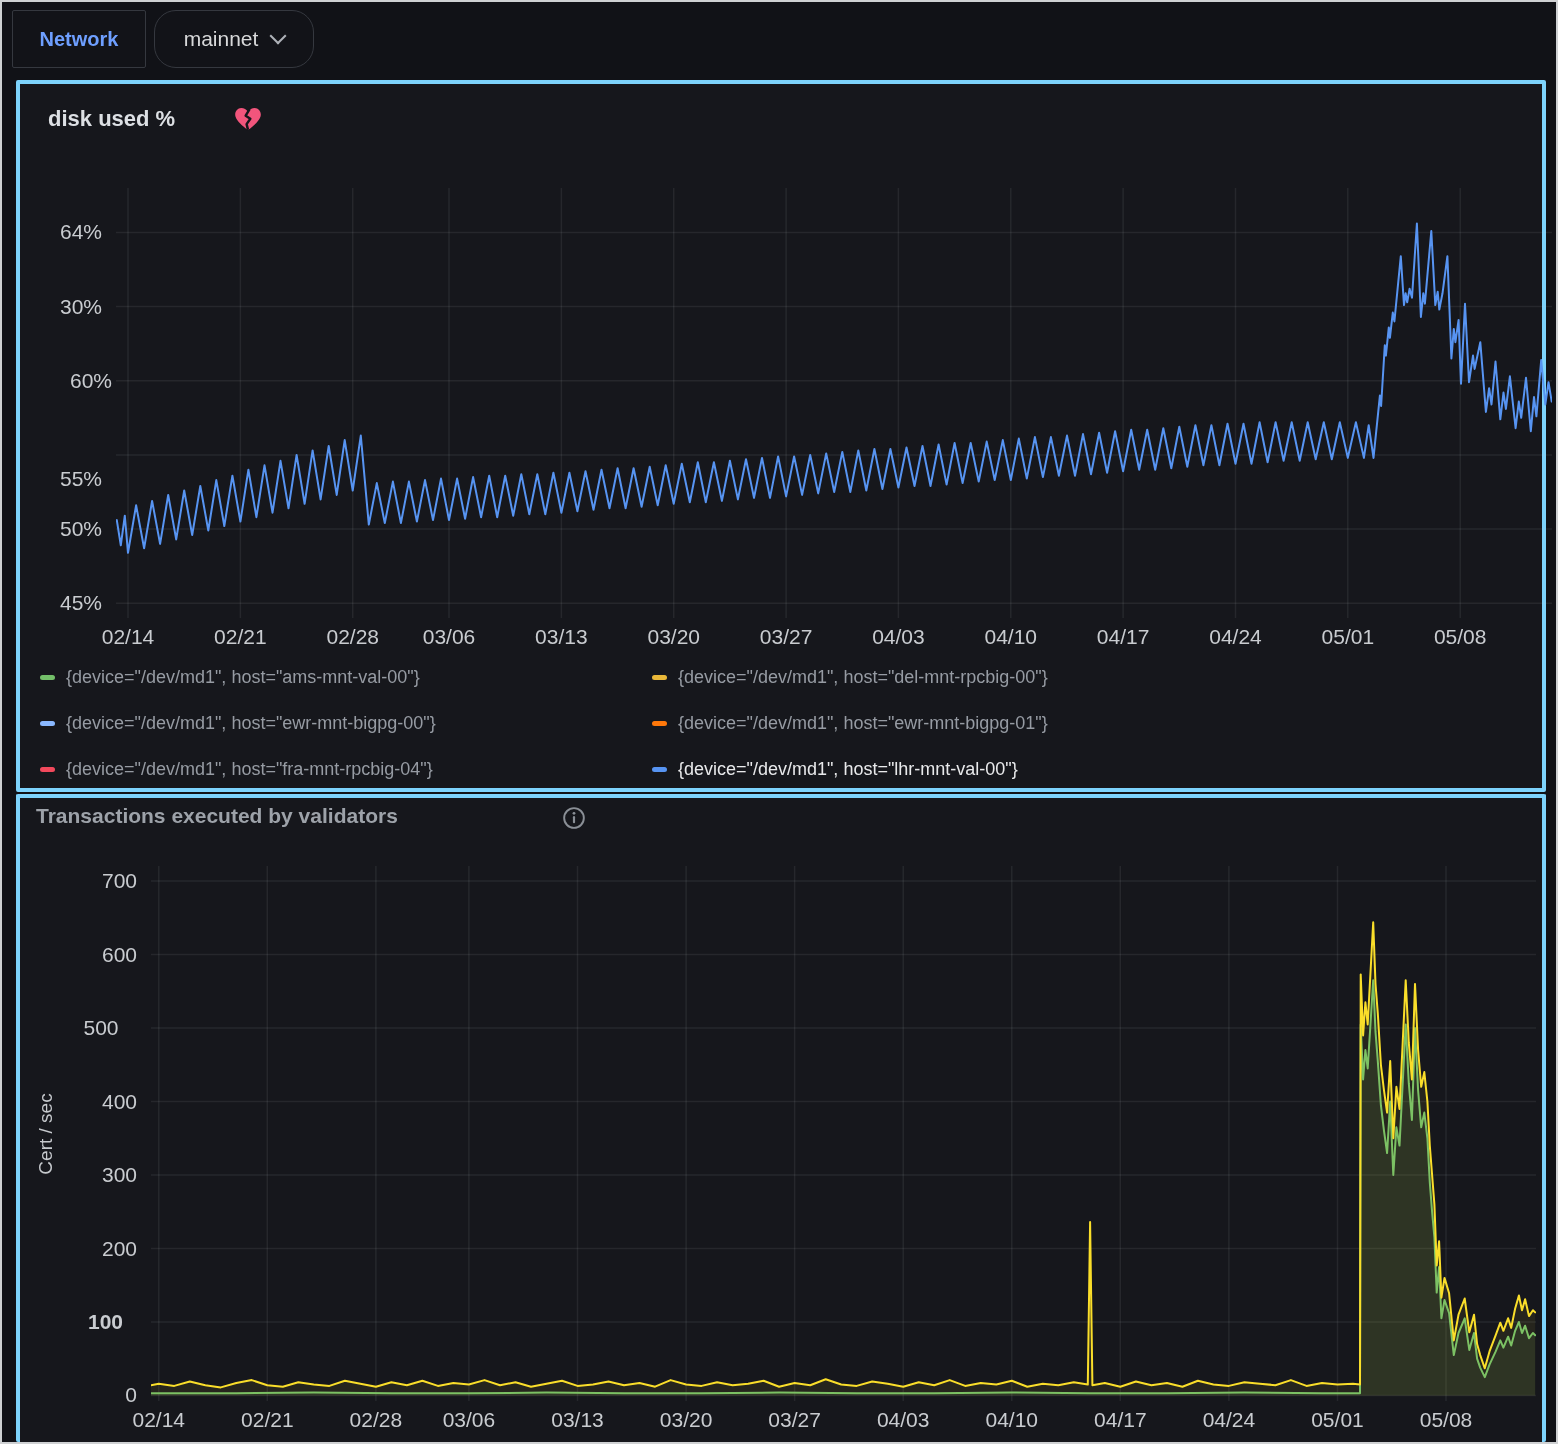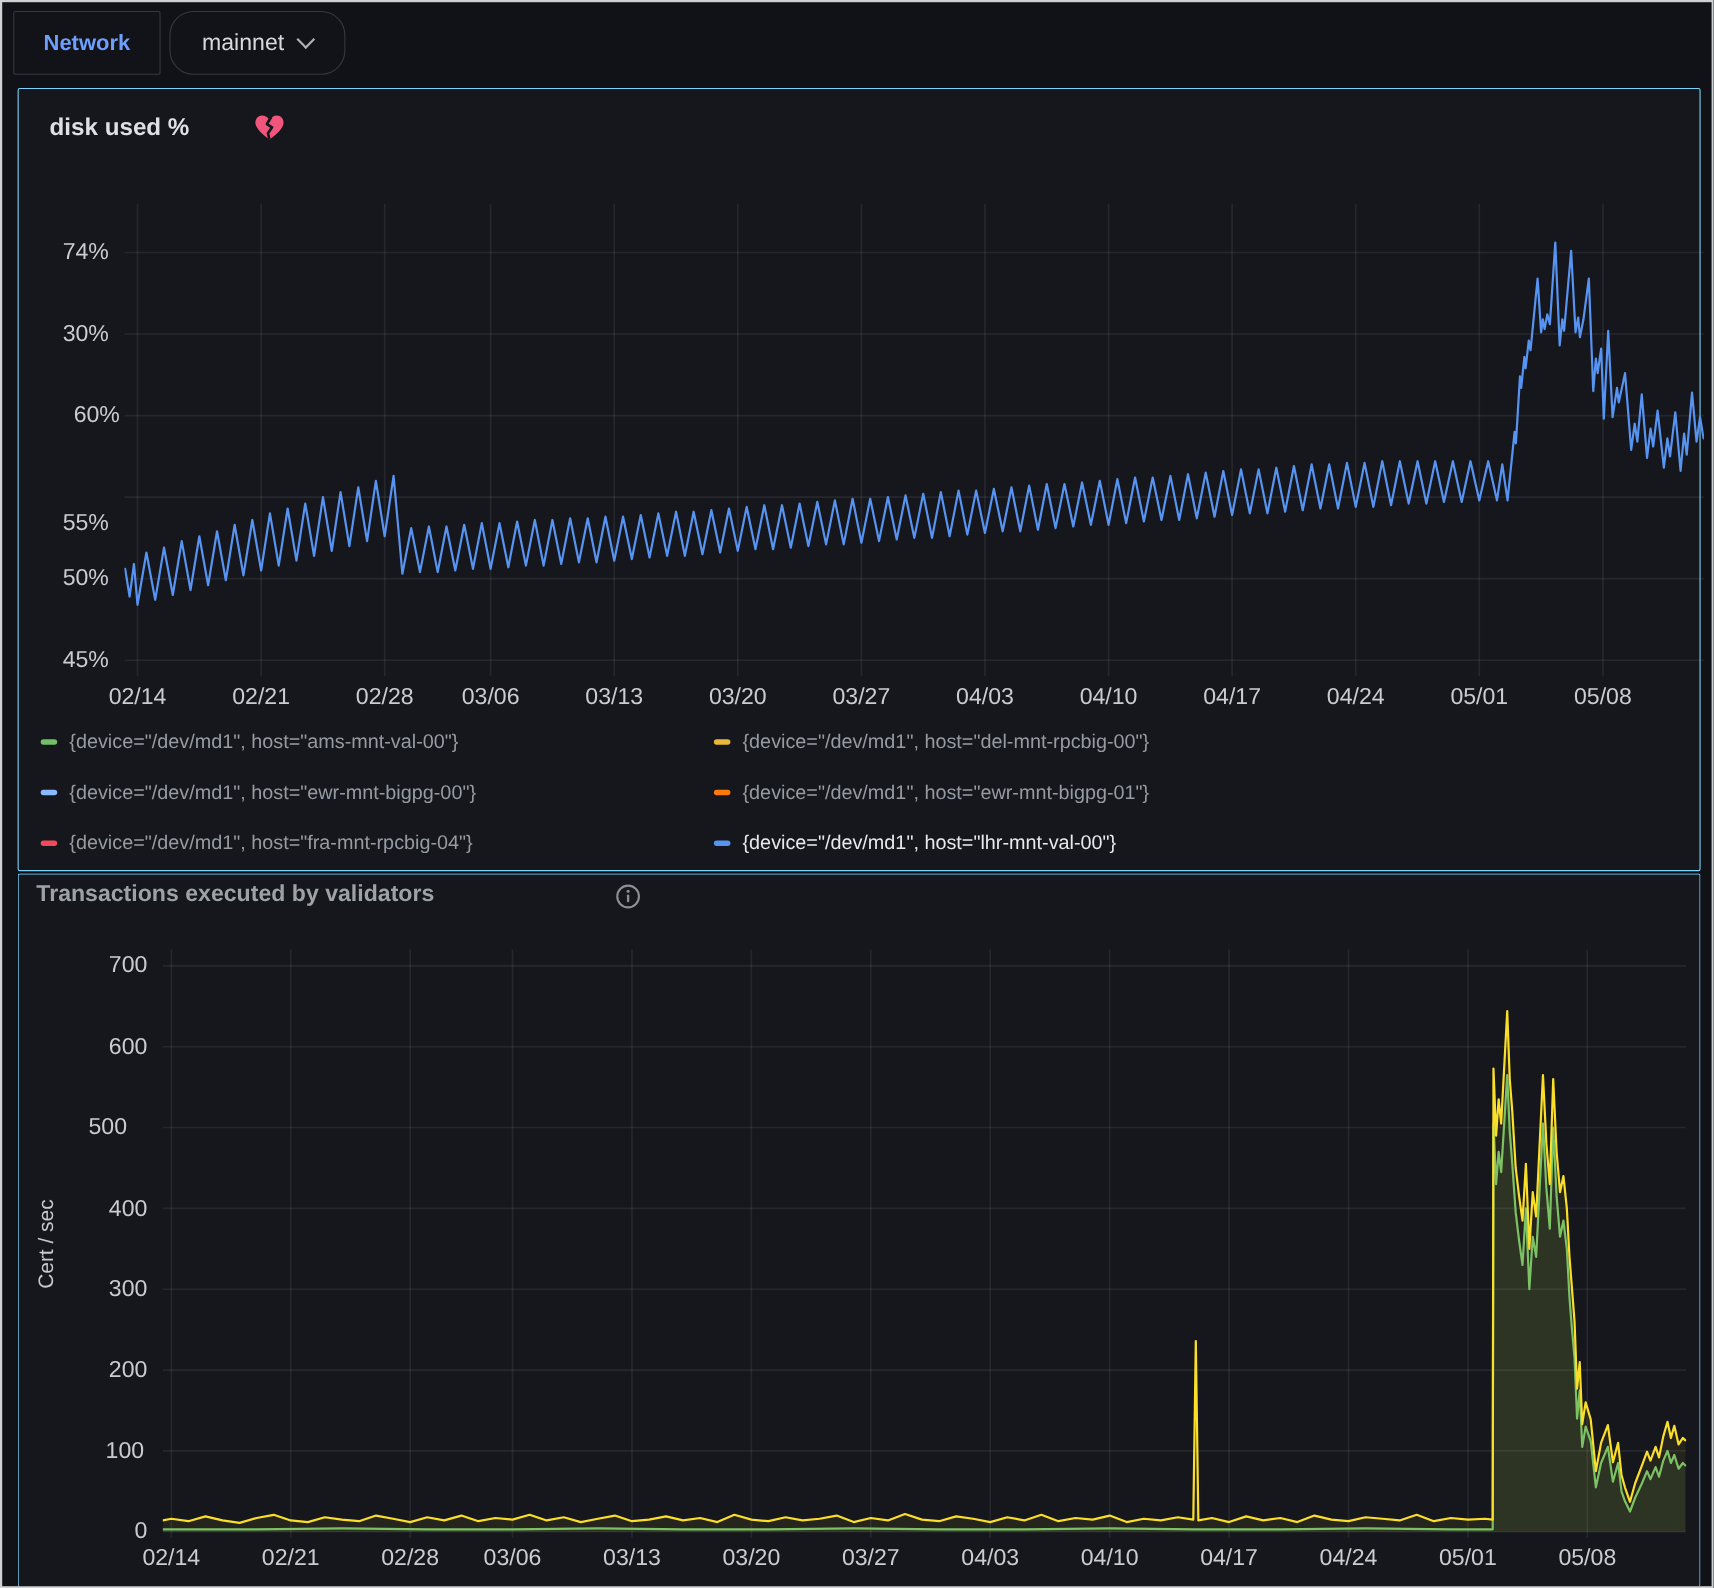--- a/index.html
+++ b/index.html
@@ -8,21 +8,21 @@
        font-family:"Liberation Sans","DejaVu Sans",sans-serif;}
   .varbox{position:absolute;top:8px;height:58px;border:1px solid #35383f;border-radius:2px;
           background:#121318;display:flex;align-items:center;justify-content:center;box-sizing:border-box;}
   #network-box{left:10px;width:134px;}
   #network-box span{color:#6e9fff;font-size:20px;font-weight:600;}
   #mainnet-box{left:152px;width:160px;cursor:pointer;border-radius:22px;}
   #mainnet-box .val{color:#d8d9da;font-size:21px;font-weight:500;}
   .chev{width:10px;height:10px;border-right:2px solid #aeb2b8;border-bottom:2px solid #aeb2b8;
         transform:rotate(45deg);margin-left:14px;margin-top:-6px;}
   .panel{position:absolute;left:14px;width:1530px;background:#16171c;
-         border:1px solid #7dd3fc;border-radius:2px;box-sizing:border-box;}
+         border:4px solid #7dd3fc;border-radius:2px;box-sizing:border-box;}
   #panel-disk{top:78px;height:712px;}
   #panel-tx{top:792px;height:648px;border-bottom:none;}
   .p-title{position:absolute;left:28px;top:22px;font-size:22px;font-weight:600;color:#dde0e4;}
   #panel-tx .p-title{left:16px;top:6px;color:#9da2a9;font-size:21px;}
   .icon{position:absolute;}
   #heart-icon{left:214px;top:22px;}
   #info-icon{left:542px;top:8px;}
   .plot{position:absolute;}
   .tick{position:absolute;color:#c9ccd0;font-size:21px;line-height:24px;}
   .ylab{text-align:right;}
@@ -108,21 +108,21 @@
         <div class="legend-item hl">
           <span class="marker" style="background: rgb(87, 148, 242);"></span>
           <span class="ltext">{device="/dev/md1", host="lhr-mnt-val-00"}</span>
         </div>
       </div>
   <span class="tick ylab" style="left: 10px; width: 72px; top: 507.172px;">45%</span>
       <span class="tick ylab" style="left: 10px; width: 72px; top: 433.034px;">50%</span>
       <span class="tick ylab" style="left: 10px; width: 72px; top: 358.897px; margin-top: 24px;">55%</span>
       <span class="tick ylab" style="left: 20px; width: 72px; top: 284.759px;">60%</span>
       <span class="tick ylab" style="left: 10px; width: 72px; top: 210.621px;">30%</span>
-      <span class="tick ylab" style="left: 10px; width: 72px; top: 136.483px;">74%</span>
+      <span class="tick ylab" style="left: 10px; width: 72px; top: 136.483px;">64%</span>
       <span class="tick xlab" style="left: 63.0376px; width: 90px; top: 541px;">02/14</span>
       <span class="tick xlab" style="left: 175.388px; width: 90px; top: 541px;">02/21</span>
       <span class="tick xlab" style="left: 287.739px; width: 90px; top: 541px;">02/28</span>
       <span class="tick xlab" style="left: 384.039px; width: 90px; top: 541px;">03/06</span>
       <span class="tick xlab" style="left: 496.39px; width: 90px; top: 541px;">03/13</span>
       <span class="tick xlab" style="left: 608.74px; width: 90px; top: 541px;">03/20</span>
       <span class="tick xlab" style="left: 721.091px; width: 90px; top: 541px;">03/27</span>
       <span class="tick xlab" style="left: 833.441px; width: 90px; top: 541px;">04/03</span>
       <span class="tick xlab" style="left: 945.792px; width: 90px; top: 541px;">04/10</span>
       <span class="tick xlab" style="left: 1058.14px; width: 90px; top: 541px;">04/17</span>
@@ -164,21 +164,21 @@
           <line y1="0" y2="535" x1="1077.9" x2="1077.9" stroke="rgba(204,206,212,0.09)" stroke-width="1.5"></line>
           <line y1="0" y2="535" x1="1186.5" x2="1186.5" stroke="rgba(204,206,212,0.09)" stroke-width="1.5"></line>
           <line y1="0" y2="535" x1="1295.0" x2="1295.0" stroke="rgba(204,206,212,0.09)" stroke-width="1.5"></line>
           <path d="M0.0,529.5 L0.0,527.3 L85.3,527.3 L162.8,526.5 L240.4,527.3 L317.9,527.3 L395.5,526.5 L473.0,527.3 L550.6,527.3 L628.1,526.5 L705.7,527.3 L783.2,527.3 L860.8,526.5 L938.3,527.3 L1015.9,527.3 L1093.4,526.5 L1171.0,527.3 L1209.0,527.3 L1209.7,158.4 L1212.1,213.5 L1214.4,184.1 L1216.7,202.5 L1222.2,114.3 L1224.5,165.7 L1226.8,195.1 L1229.9,239.2 L1233.0,264.9 L1236.1,287.0 L1239.2,235.5 L1242.3,309.0 L1245.4,261.3 L1248.5,279.6 L1254.7,158.4 L1257.8,217.2 L1260.9,253.9 L1264.0,162.0 L1267.1,224.5 L1270.2,261.3 L1273.3,246.6 L1276.4,272.3 L1278.8,316.4 L1281.1,345.8 L1283.4,371.5 L1285.7,426.6 L1288.1,400.9 L1290.4,452.3 L1293.5,434.0 L1298.1,447.2 L1302.8,489.1 L1307.5,467.0 L1313.7,452.3 L1318.3,483.9 L1323.0,467.0 L1326.1,492.7 L1329.2,501.6 L1333.8,511.1 L1338.5,498.6 L1344.7,485.4 L1349.3,474.4 L1352.4,481.7 L1357.1,470.7 L1360.2,479.5 L1364.1,464.8 L1367.9,456.0 L1371.0,467.0 L1374.1,459.7 L1378.0,472.2 L1381.9,467.0 L1384.2,469.2 L1384.2,529.5 Z" fill="rgba(115,191,105,0.10)" stroke="none"></path>
           <polyline points="0.0,527.3 85.3,527.3 162.8,526.5 240.4,527.3 317.9,527.3 395.5,526.5 473.0,527.3 550.6,527.3 628.1,526.5 705.7,527.3 783.2,527.3 860.8,526.5 938.3,527.3 1015.9,527.3 1093.4,526.5 1171.0,527.3 1209.0,527.3 1209.7,158.4 1212.1,213.5 1214.4,184.1 1216.7,202.5 1222.2,114.3 1224.5,165.7 1226.8,195.1 1229.9,239.2 1233.0,264.9 1236.1,287.0 1239.2,235.5 1242.3,309.0 1245.4,261.3 1248.5,279.6 1254.7,158.4 1257.8,217.2 1260.9,253.9 1264.0,162.0 1267.1,224.5 1270.2,261.3 1273.3,246.6 1276.4,272.3 1278.8,316.4 1281.1,345.8 1283.4,371.5 1285.7,426.6 1288.1,400.9 1290.4,452.3 1293.5,434.0 1298.1,447.2 1302.8,489.1 1307.5,467.0 1313.7,452.3 1318.3,483.9 1323.0,467.0 1326.1,492.7 1329.2,501.6 1333.8,511.1 1338.5,498.6 1344.7,485.4 1349.3,474.4 1352.4,481.7 1357.1,470.7 1360.2,479.5 1364.1,464.8 1367.9,456.0 1371.0,467.0 1374.1,459.7 1378.0,472.2 1381.9,467.0 1384.2,469.2" fill="none" stroke="#73BF69" stroke-width="2" stroke-linejoin="round" stroke-linecap="round"></polyline>
           <path d="M0.0,529.5 L0.0,519.2 L7.8,517.7 L23.3,519.9 L38.8,515.5 L54.3,519.2 L69.8,521.4 L85.3,517.0 L100.8,514.1 L116.3,519.2 L131.8,520.7 L147.3,516.3 L162.8,518.5 L178.4,519.9 L193.9,514.8 L209.4,517.7 L224.9,520.7 L240.4,516.3 L255.9,519.2 L271.4,514.8 L286.9,519.9 L302.4,517.0 L317.9,518.5 L333.5,514.1 L349.0,519.2 L364.5,516.3 L380.0,520.7 L395.5,517.7 L411.0,514.8 L426.5,519.9 L442.0,518.5 L457.5,515.5 L473.0,519.2 L488.5,517.0 L504.1,520.7 L519.6,514.1 L535.1,518.5 L550.6,519.9 L566.1,516.3 L581.6,519.2 L597.1,517.7 L612.6,514.8 L628.1,520.7 L643.6,517.0 L659.2,519.2 L674.7,513.3 L690.2,518.5 L705.7,519.9 L721.2,515.5 L736.7,517.7 L752.2,520.7 L767.7,516.3 L783.2,519.2 L798.7,514.1 L814.2,519.9 L829.8,517.0 L845.3,518.5 L860.8,514.8 L876.3,520.7 L891.8,517.7 L907.3,519.2 L922.8,516.3 L936.8,518.5 L939.1,356.1 L941.4,519.2 L953.8,517.0 L969.3,520.7 L984.9,515.5 L1000.4,519.2 L1015.9,517.0 L1031.4,520.7 L1046.9,514.8 L1062.4,518.5 L1077.9,519.9 L1093.4,516.3 L1108.9,517.7 L1124.4,519.2 L1139.9,514.1 L1155.5,519.9 L1171.0,517.0 L1186.5,518.5 L1202.0,517.7 L1209.0,518.5 L1209.7,108.4 L1212.1,169.4 L1214.4,136.3 L1216.7,158.4 L1222.2,56.2 L1224.5,117.9 L1226.8,147.3 L1229.9,198.8 L1233.0,224.5 L1236.1,246.6 L1239.2,195.1 L1242.3,272.3 L1245.4,220.8 L1248.5,242.9 L1254.7,114.3 L1257.8,176.7 L1260.9,213.5 L1264.0,117.9 L1267.1,184.1 L1270.2,220.8 L1273.3,206.1 L1276.4,235.5 L1278.8,279.6 L1281.1,309.0 L1283.4,338.4 L1285.7,399.4 L1288.1,375.2 L1290.4,431.7 L1293.5,411.9 L1298.1,427.3 L1302.8,474.4 L1307.5,448.7 L1313.7,432.5 L1318.3,466.3 L1323.0,448.7 L1326.1,478.0 L1329.2,489.1 L1333.8,502.3 L1338.5,485.4 L1344.7,469.2 L1349.3,456.7 L1352.4,464.8 L1357.1,452.3 L1360.2,461.9 L1364.1,442.8 L1367.9,429.5 L1371.0,444.2 L1374.1,433.2 L1378.0,450.1 L1381.9,444.2 L1384.2,446.4 L1384.2,529.5 Z" fill="rgba(250,222,42,0.07)" stroke="none"></path>
           <polyline points="0.0,519.2 7.8,517.7 23.3,519.9 38.8,515.5 54.3,519.2 69.8,521.4 85.3,517.0 100.8,514.1 116.3,519.2 131.8,520.7 147.3,516.3 162.8,518.5 178.4,519.9 193.9,514.8 209.4,517.7 224.9,520.7 240.4,516.3 255.9,519.2 271.4,514.8 286.9,519.9 302.4,517.0 317.9,518.5 333.5,514.1 349.0,519.2 364.5,516.3 380.0,520.7 395.5,517.7 411.0,514.8 426.5,519.9 442.0,518.5 457.5,515.5 473.0,519.2 488.5,517.0 504.1,520.7 519.6,514.1 535.1,518.5 550.6,519.9 566.1,516.3 581.6,519.2 597.1,517.7 612.6,514.8 628.1,520.7 643.6,517.0 659.2,519.2 674.7,513.3 690.2,518.5 705.7,519.9 721.2,515.5 736.7,517.7 752.2,520.7 767.7,516.3 783.2,519.2 798.7,514.1 814.2,519.9 829.8,517.0 845.3,518.5 860.8,514.8 876.3,520.7 891.8,517.7 907.3,519.2 922.8,516.3 936.8,518.5 939.1,356.1 941.4,519.2 953.8,517.0 969.3,520.7 984.9,515.5 1000.4,519.2 1015.9,517.0 1031.4,520.7 1046.9,514.8 1062.4,518.5 1077.9,519.9 1093.4,516.3 1108.9,517.7 1124.4,519.2 1139.9,514.1 1155.5,519.9 1171.0,517.0 1186.5,518.5 1202.0,517.7 1209.0,518.5 1209.7,108.4 1212.1,169.4 1214.4,136.3 1216.7,158.4 1222.2,56.2 1224.5,117.9 1226.8,147.3 1229.9,198.8 1233.0,224.5 1236.1,246.6 1239.2,195.1 1242.3,272.3 1245.4,220.8 1248.5,242.9 1254.7,114.3 1257.8,176.7 1260.9,213.5 1264.0,117.9 1267.1,184.1 1270.2,220.8 1273.3,206.1 1276.4,235.5 1278.8,279.6 1281.1,309.0 1283.4,338.4 1285.7,399.4 1288.1,375.2 1290.4,431.7 1293.5,411.9 1298.1,427.3 1302.8,474.4 1307.5,448.7 1313.7,432.5 1318.3,466.3 1323.0,448.7 1326.1,478.0 1329.2,489.1 1333.8,502.3 1338.5,485.4 1344.7,469.2 1349.3,456.7 1352.4,464.8 1357.1,452.3 1360.2,461.9 1364.1,442.8 1367.9,429.5 1371.0,444.2 1374.1,433.2 1378.0,450.1 1381.9,444.2 1384.2,446.4" fill="none" stroke="#FADE2A" stroke-width="2" stroke-linejoin="round" stroke-linecap="round"></polyline>
         </svg>
       </div>
   <span class="tick ylab" style="left: 45px; width: 72px; top: 585.488px;">0</span>
-      <span class="tick ylab" style="left: 42px; width: 72px; top: 511.999px;">100</span>
+      <span class="tick ylab" style="left: 31px; width: 72px; top: 511.999px; font-weight: bold;">100</span>
       <span class="tick ylab" style="left: 45px; width: 72px; top: 438.51px;">200</span>
       <span class="tick ylab" style="left: 45px; width: 72px; top: 365.021px;">300</span>
       <span class="tick ylab" style="left: 45px; width: 72px; top: 291.532px;">400</span>
       <span class="tick ylab" style="left: 45px; width: 72px; top: 218.043px; text-align: center;">500</span>
       <span class="tick ylab" style="left: 45px; width: 72px; top: 144.554px;">600</span>
       <span class="tick ylab" style="left: 45px; width: 72px; top: 71.0652px;">700</span>
       <span class="tick xlab" style="left: 93.7548px; width: 90px; top: 610px;">02/14</span>
       <span class="tick xlab" style="left: 202.321px; width: 90px; top: 610px;">02/21</span>
       <span class="tick xlab" style="left: 310.888px; width: 90px; top: 610px;">02/28</span>
       <span class="tick xlab" style="left: 403.945px; width: 90px; top: 610px;">03/06</span>

